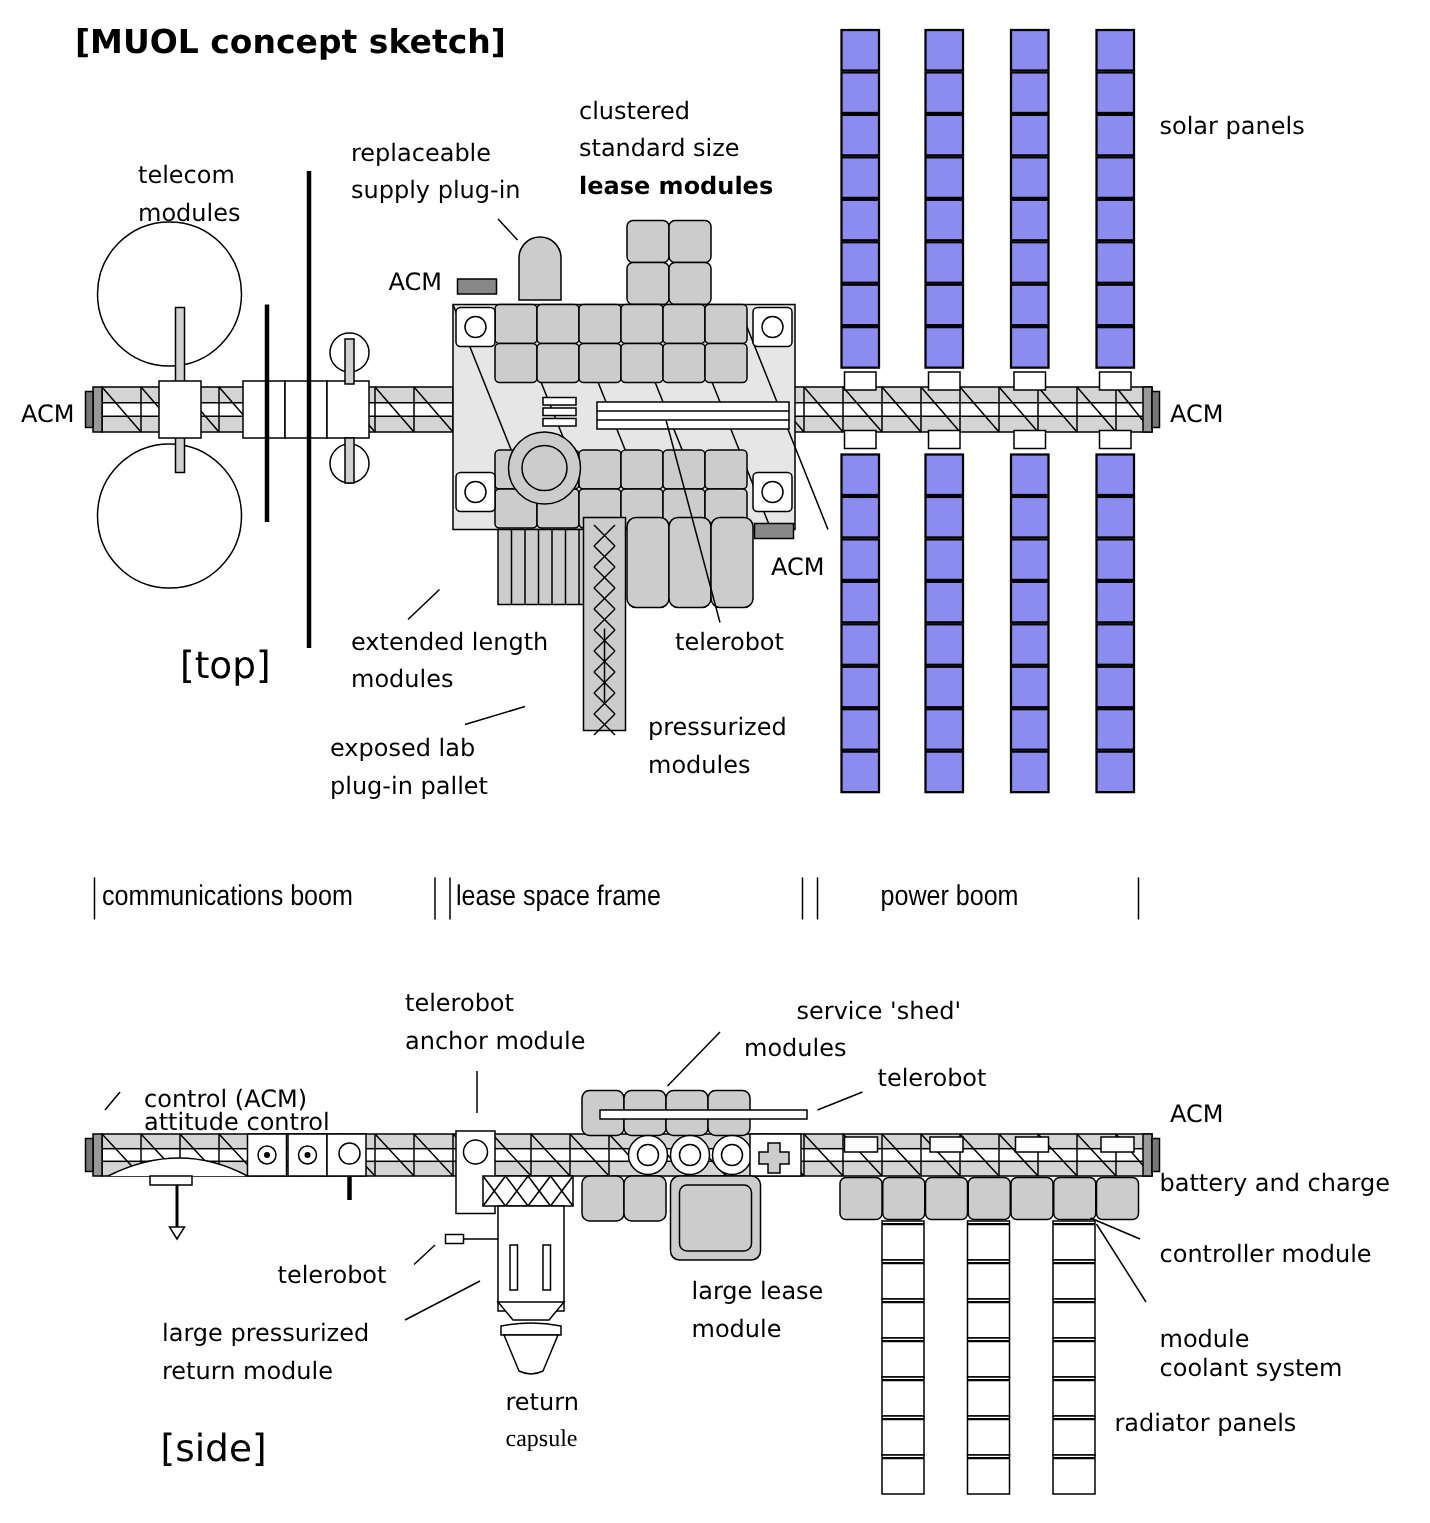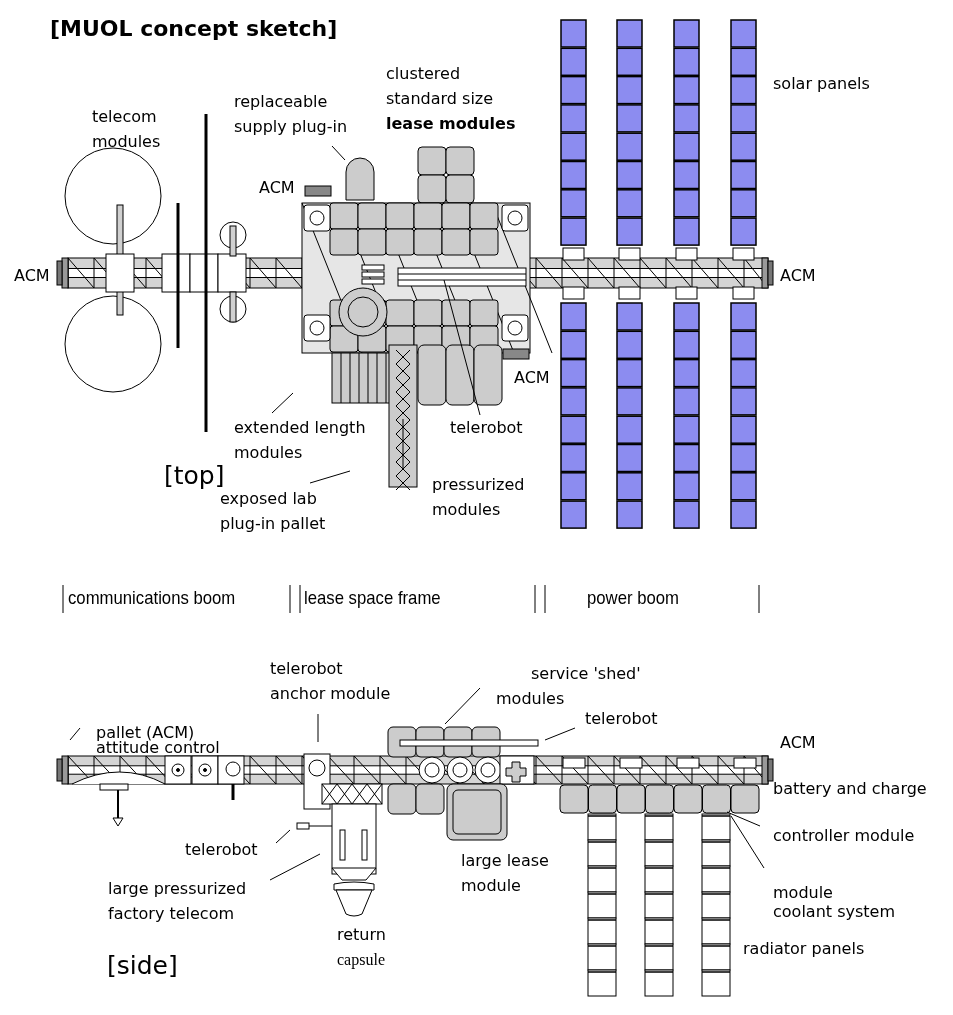--- a/index.html
+++ b/index.html
@@ -455,46 +455,46 @@
   <div class="lbl" style="left:234px;top:440px;">modules</div>
 
   <div class="lbl" style="left:450px;top:415px;">telerobot</div>
 
   <div class="lbl" style="left:220px;top:486px;">exposed lab</div>
   <div class="lbl" style="left:220px;top:511px;">plug-in pallet</div>
 
   <div class="lbl" style="left:432px;top:472px;">pressurized</div>
   <div class="lbl" style="left:432px;top:497px;">modules</div>
 
-  <div class="lbl view" style="left:120px;top:463px;margin-left:44px;">[top]</div>
+  <div class="lbl view" style="left:120px;top:431px;">[top]</div>
 
   <div class="sect" style="left:68px;top:587px;">communications boom</div>
   <div class="sect" style="left:304px;top:587px;">lease space frame</div>
   <div class="sect" style="left:587px;top:587px;">power boom</div>
 
   <div class="lbl" style="left:270px;top:656px;">telerobot</div>
   <div class="lbl" style="left:270px;top:681px;">anchor module</div>
 
   <div class="lbl" style="left:496px;top:661px;margin-left:35px;">service 'shed'</div>
   <div class="lbl" style="left:496px;top:686px;">modules</div>
 
   <div class="lbl" style="left:585px;top:706px;">telerobot</div>
 
   <div class="lbl" style="left:96px;top:695px;margin-top:40px;">attitude control</div>
-  <div class="lbl" style="left:96px;top:720px;">pallet (ACM)</div>
+  <div class="lbl" style="left:96px;top:720px;">control (ACM)</div>
 
   <div class="lbl" style="left:780px;top:730px;">ACM</div>
 
   <div class="lbl" style="left:773px;top:776px;">battery and charge</div>
   <div class="lbl" style="left:773px;top:823px;">controller module</div>
 
   <div class="lbl" style="left:185px;top:837px;">telerobot</div>
 
   <div class="lbl" style="left:108px;top:876px;">large pressurized</div>
-  <div class="lbl" style="left:108px;top:901px;">factory telecom</div>
+  <div class="lbl" style="left:108px;top:901px;">return module</div>
 
   <div class="lbl" style="left:461px;top:848px;">large lease</div>
   <div class="lbl" style="left:461px;top:873px;">module</div>
 
   <div class="lbl" style="left:773px;top:899px;">coolant system</div>
   <div class="lbl" style="left:773px;top:880px;">module</div>
 
   <div class="lbl" style="left:337px;top:922px;">return</div>
   <div class="lbl" style="left:337px;top:947px;font-family:Liberation Serif, serif;">capsule</div>
 

